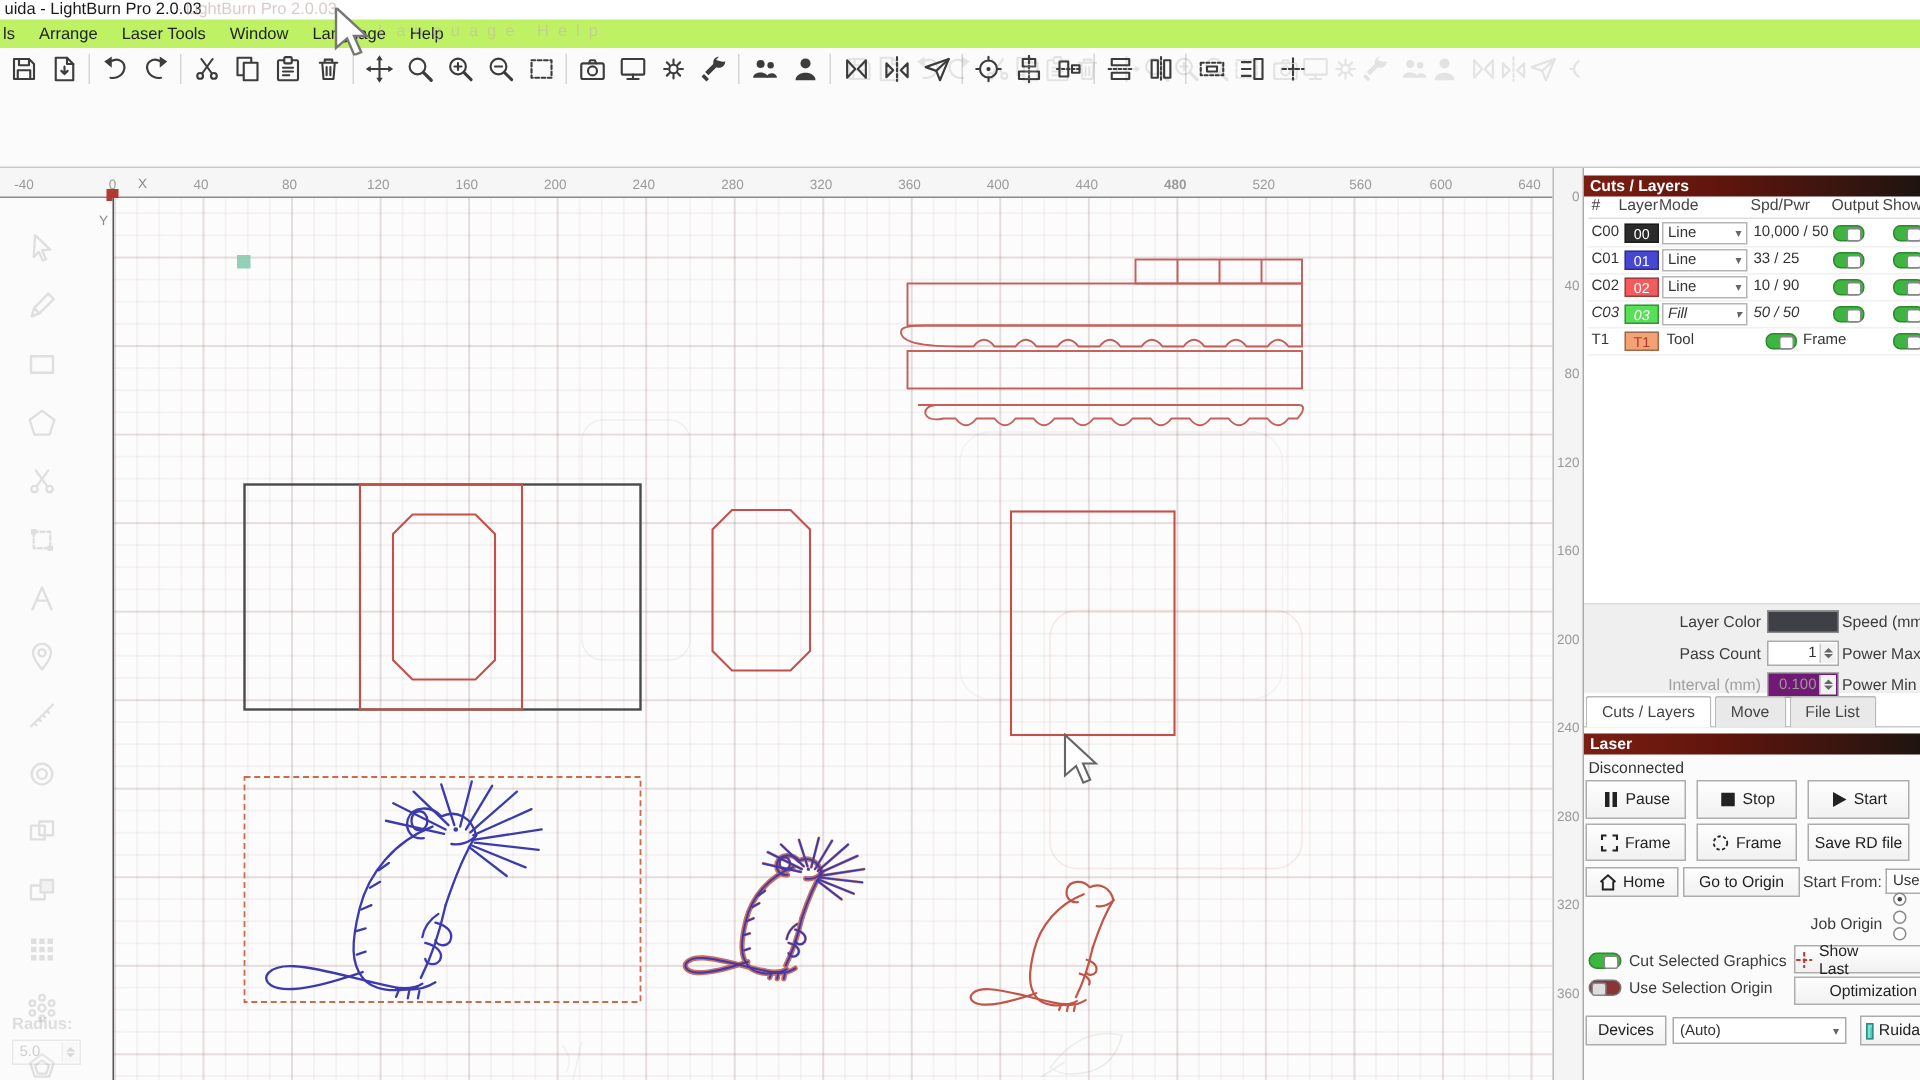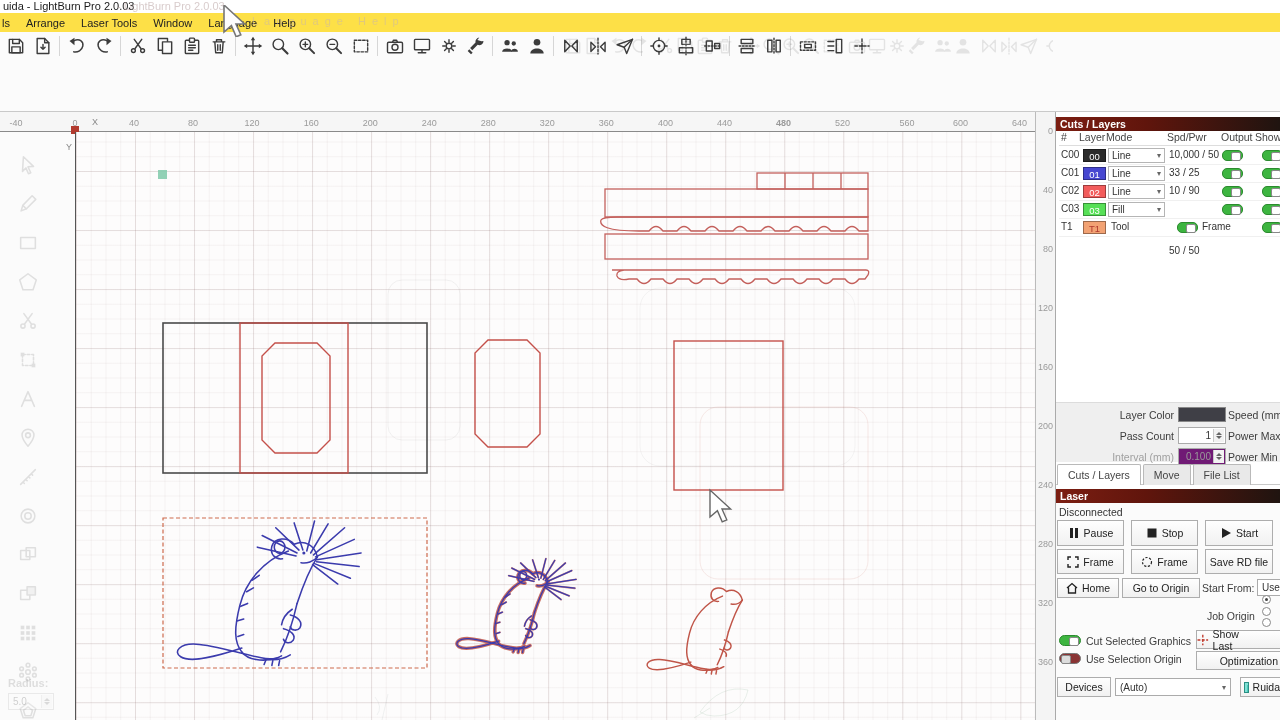--- a/index.html
+++ b/index.html
@@ -5,21 +5,21 @@
   * { margin:0; padding:0; box-sizing:border-box; }
   html,body { width:1280px; height:720px; overflow:hidden; background:#fff;
     font-family:"Liberation Sans", sans-serif; color:#333; }
   .abs { position:absolute; }
   #app { position:relative; width:1280px; height:720px; background:#fbfbfb; }
 
   
   #titlebar { left:0; top:0; width:1280px; height:13px; background:#fff; font-size:11px; }
   #title { left:3px; top:0; color:#1a1a1a; white-space:nowrap; }
   #title-ghost { left:117px; top:0; color:#b9a2a2; opacity:.55; white-space:nowrap; }
-  #menubar { left:0; top:13px; width:1280px; height:19px; background:#fde047; display:flex; gap:0; align-items:center; }
+  #menubar { left:0; top:13px; width:1280px; height:19px; background:#bef264; display:flex; gap:0; align-items:center; }
   .menu-item { font-size:11px; padding:2px 8px; color:#222; }
   .menu-item:first-child { padding-left:2px; }
   #menu-ghost { left:252px; top:15px; font-size:11px; color:#c4b2b2; opacity:.5; letter-spacing:6px; }
 
   
   #toolbar1 { left:0; top:32px; width:1280px; height:28px; background:#fbfbfb; display:flex; align-items:center; padding-left:2px; }
   #toolbar1-ghost { left:563px; top:32px; width:490px; height:28px; overflow:hidden; display:flex; align-items:center; opacity:.12; pointer-events:none; }
   .tbi { width:27px; height:26px; display:flex; align-items:center; justify-content:center; }
   .tbi svg { width:20px; height:20px; stroke:#3c3c3c; fill:none; stroke-width:1.7; stroke-linecap:round; stroke-linejoin:round; }
   .tbi svg .f { fill:#3c3c3c; stroke:none; }
@@ -959,28 +959,28 @@
           <span class="rtext" style="left:2px;top:2px;">C02</span>
           <span class="chip" style="background:#f25c5c;color:#ffffff;">02</span>
           <span class="mode-combo">
             <span>Line</span>
             <span class="arr" style="font-size:8px;color:#666;">▾</span>
           </span>
           <span class="rtext" style="left:110px;top:2px;">10 / 90</span>
           <span class="sw-sm" style="left:163px;"></span>
           <span class="sw-sm" style="left:203px;"></span>
         </div>
-        <div class="lrow" style="top: 89px;">
+        <div class="lrow" style="top: 89px; font-style: italic;">
           <span class="rtext" style="left:2px;top:2px;">C03</span>
           <span class="chip" style="background:#57e057;color:#ffffff;">03</span>
           <span class="mode-combo">
             <span>Fill</span>
             <span class="arr" style="font-size:8px;color:#666;">▾</span>
           </span>
-          <span class="rtext" style="left:110px;top:2px;margin-top:42px;">50 / 50</span>
+          <span class="rtext" style="left:110px;top:2px;">50 / 50</span>
           <span class="sw-sm" style="left:163px;"></span>
           <span class="sw-sm" style="left:203px;"></span>
         </div>
         <div class="lrow" style="top: 107px;">
           <span class="rtext" style="left:2px;top:2px;">T1</span>
           <span class="chip" style="background:#f2a273;color:#b03a2e;">T1</span>
           <span class="rtext" style="left:52px;top:2px;">Tool</span>
           <span class="sw-sm" style="left:118px;"></span>
           <span class="rtext" style="left:143px;top:2px;">Frame</span>
           <span class="sw-sm" style="left:203px;"></span>

